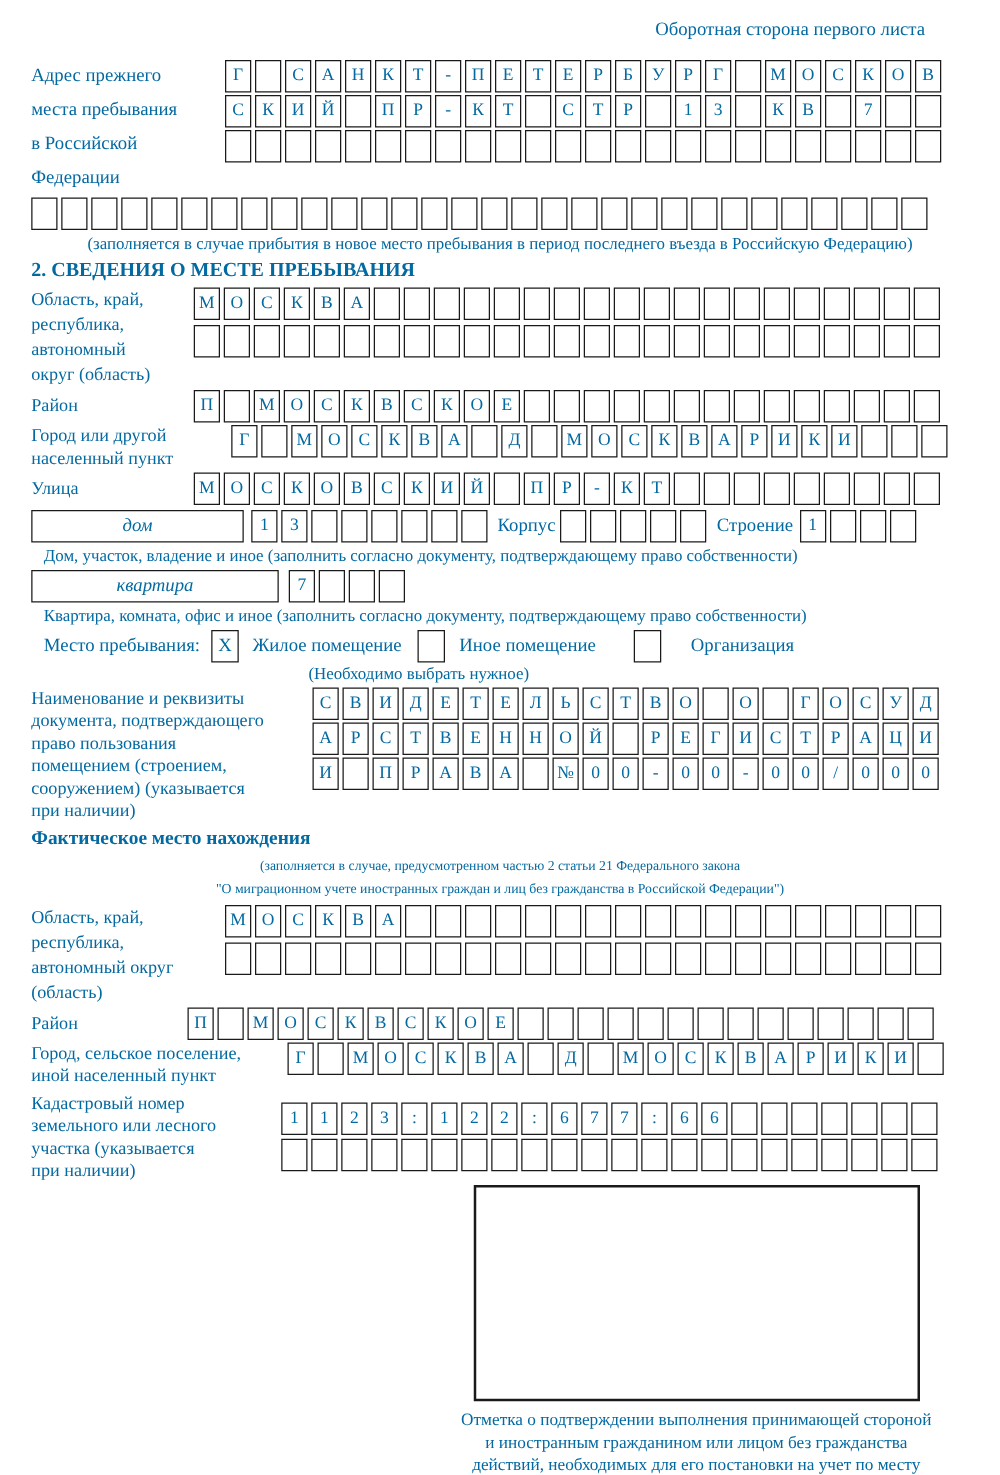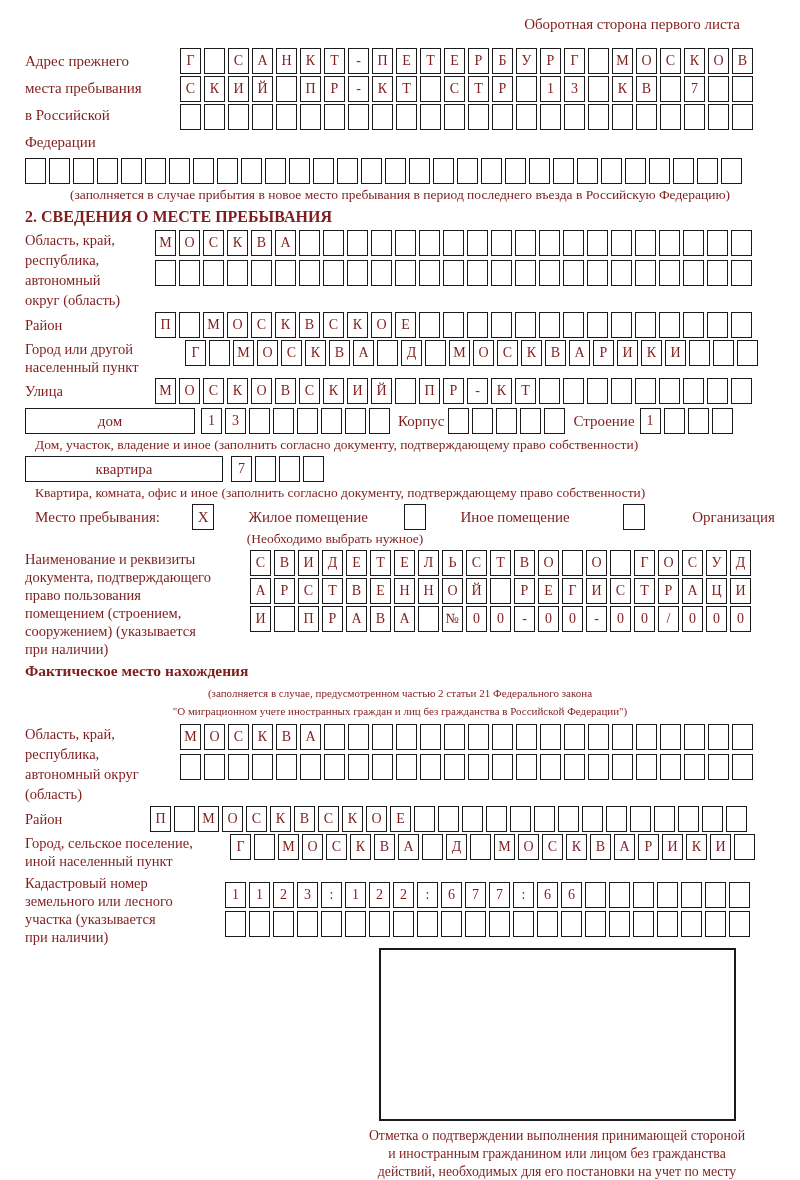--- a/index.html
+++ b/index.html
@@ -1,20 +1,20 @@
 <!DOCTYPE html>
 <html lang="ru"><head>
 <meta charset="utf-8">
 <style>
   html,body{margin:0;padding:0;background:#ffffff;}
   .page{
     width:800px;height:1180px;box-sizing:border-box;
     padding:16px 25px 0 25px;position:relative;
     font-family:"Liberation Serif","DejaVu Serif",serif;
-    color:#7f1d1d;background:#ffffff;overflow:hidden;
+    color:#0369a1;background:#ffffff;overflow:hidden;
   }
   .header-note{text-align:right;padding-right:35px;font-size:15px;height:20px;margin-bottom:12px;}
   .frow{display:flex;align-items:flex-start;}
   .flabel{font-size:14.5px;line-height:18px;white-space:pre-line;flex:0 0 auto;}
   .flabel.lh20{line-height:20px;}
   .addr-label{font-size:15px;line-height:27px;white-space:pre-line;flex:0 0 auto;}
   .w155{width:155px;} .w130{width:130px;} .w160{width:160px;}
   .w225{width:225px;} .w125{width:125px;} .w205{width:205px;} .w200{width:200px;}
   .grid{display:flex;flex-direction:column;}
   .cellrow{display:flex;gap:3px;}
@@ -24,21 +24,21 @@
     display:flex;align-items:center;justify-content:center;
     font-size:14px;flex:0 0 auto;background:#fff;
   }
   .mb2{margin-bottom:2px;} .mt2{margin-top:2px;} .mt4{margin-top:4px;} .mt6{margin-top:6px;}
   .caption{font-size:13.5px;line-height:18px;}
   .caption.center{text-align:center;white-space:nowrap;}
   .caption.left{padding-left:10px;margin:2px 0;}
   .sec-title{font-size:16px;font-weight:bold;text-align:left;line-height:22px;margin:2px 0 2px 0;}
   .longbox{
     height:26px;box-sizing:border-box;border:1.6px solid #1a1a1a;
-    display:flex;align-items:center;justify-content:center;font-size:15px;flex:0 0 auto;background:#fff;
+    display:flex;align-items:center;justify-content:center;font-size:15px;flex:0 0 auto;background:#fff;font-style:italic;
   }
   .inline-lbl{font-size:15px;line-height:26px;flex:0 0 auto;}
   .checkbox{
     width:22px;height:26px;box-sizing:border-box;border:1.8px solid #1a1a1a;
     display:flex;align-items:center;justify-content:center;font-size:15px;flex:0 0 auto;background:#fff;
   }
   .mesto-note{width:620px;text-align:center;font-size:13.5px;line-height:18px;}
   .fact-note{text-align:center;font-size:11px;line-height:18px;}
   .stamp-wrap{width:380px;margin-left:auto;margin-right:28px;margin-top:2px;}
   .stamp-box{width:357px;height:173px;box-sizing:border-box;border:2px solid #1a1a1a;margin:0 auto;background:#fff;}
@@ -363,21 +363,21 @@
     <div class="longbox" style="width:198px;margin-right:8px;">квартира</div>
     <div class="cellrow">
         <span class="cell">7</span>
         <span class="cell"></span>
         <span class="cell"></span>
         <span class="cell"></span>
       </div>
   </div>
   <div class="caption left">Квартира, комната, офис и иное (заполнить согласно документу, подтверждающему право собственности)</div>
 
-  <div class="frow" style="margin-top:2px;justify-content:space-between;">
+  <div class="frow" style="margin-top:2px;">
     <div class="inline-lbl" style="padding-left:10px;margin-right:9px;">Место пребывания:</div>
     <div class="checkbox" style="margin-right:11px;">X</div>
     <div class="inline-lbl" style="margin-right:13px;">Жилое помещение</div>
     <div class="checkbox" style="margin-right:11px;"></div>
     <div class="inline-lbl" style="margin-right:30px;">Иное помещение</div>
     <div class="checkbox" style="margin-right:24px;"></div>
     <div class="inline-lbl">Организация</div>
   </div>
   <div class="mesto-note">(Необходимо выбрать нужное)</div>
 

